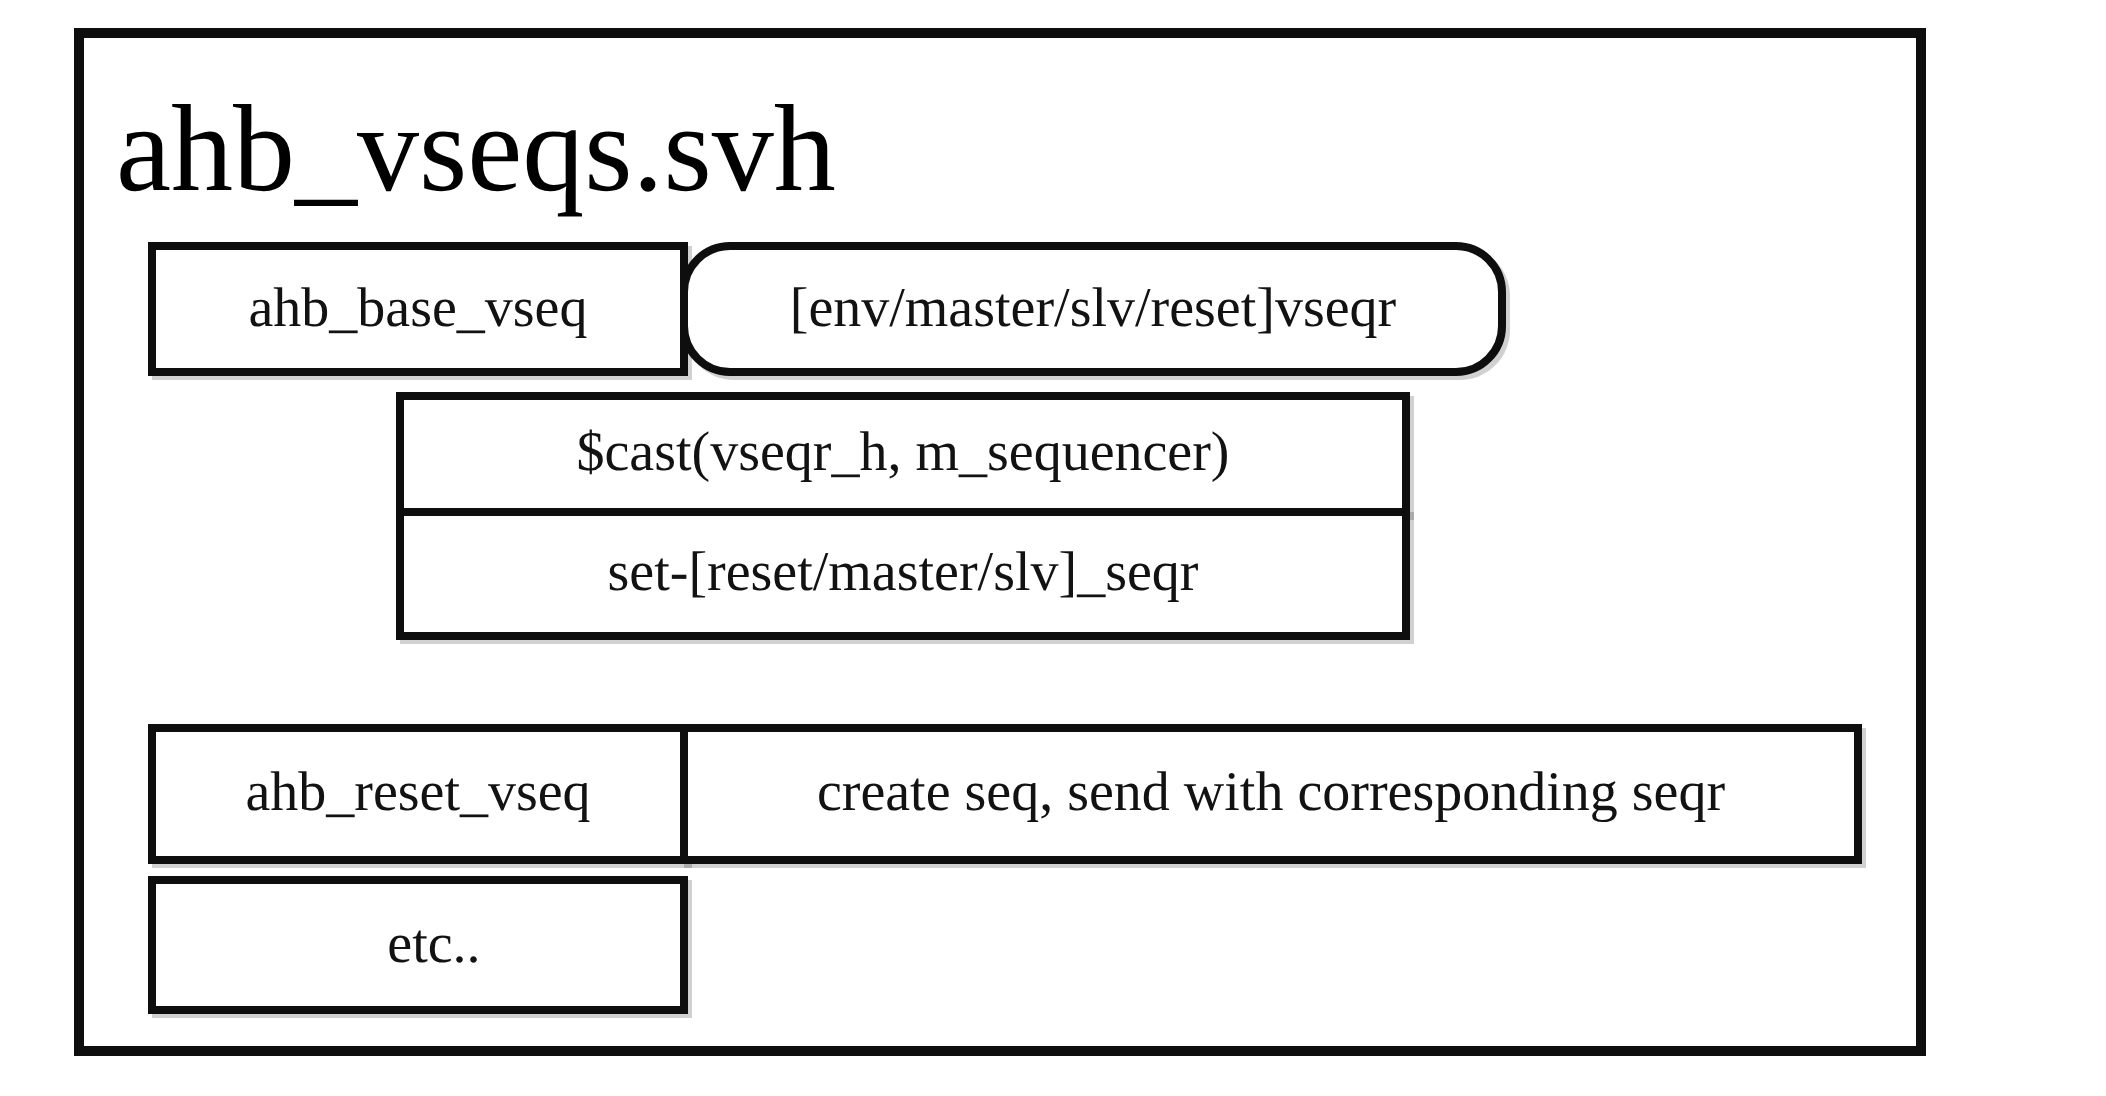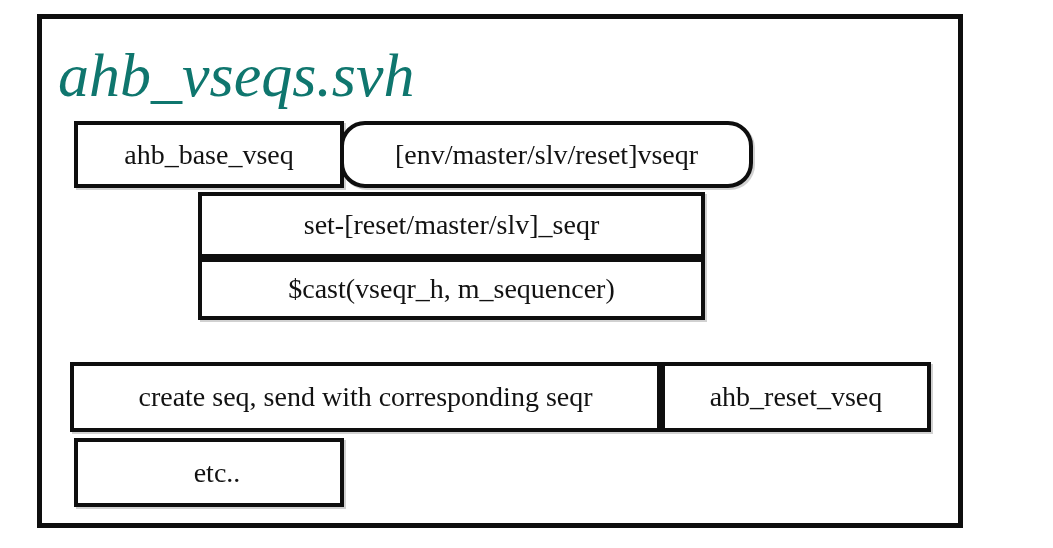--- a/index.html
+++ b/index.html
@@ -25,22 +25,21 @@
     box-sizing: border-box;
     background: #ffffff;
   }
   .diagram-title {
     position: absolute;
     left: 16px;
     top: 22px;
     font-size: 62px;
     line-height: 1.1;
     white-space: nowrap;
-    color: #0f766e;
-    font-style: italic;
+    color: #000000;
   }
   .cell-row {
     position: absolute;
     display: flex;
   }
   .cell-stack {
     position: absolute;
     display: flex;
     flex-direction: column;
   }
@@ -78,26 +77,26 @@
 <div class="outer-box">
 
   <div class="diagram-title">ahb_vseqs.svh</div>
 
   <div class="cell-row row1">
     <div class="cell c-left">ahb_base_vseq</div>
     <div class="cell c-right">[env/master/slv/reset]vseqr</div>
   </div>
 
   <div class="cell-stack mid">
+    <div class="cell c-top">$cast(vseqr_h, m_sequencer)</div>
     <div class="cell c-bottom">set-[reset/master/slv]_seqr</div>
-    <div class="cell c-top">$cast(vseqr_h, m_sequencer)</div>
   </div>
 
   <div class="cell-row row2">
+    <div class="cell c-left">ahb_reset_vseq</div>
     <div class="cell c-right">create seq, send with corresponding seqr</div>
-    <div class="cell c-left">ahb_reset_vseq</div>
   </div>
 
   <div class="cell-row etc-row">
     <div class="cell c-left">etc..</div>
   </div>
 
 </div>
 
 </body></html>

